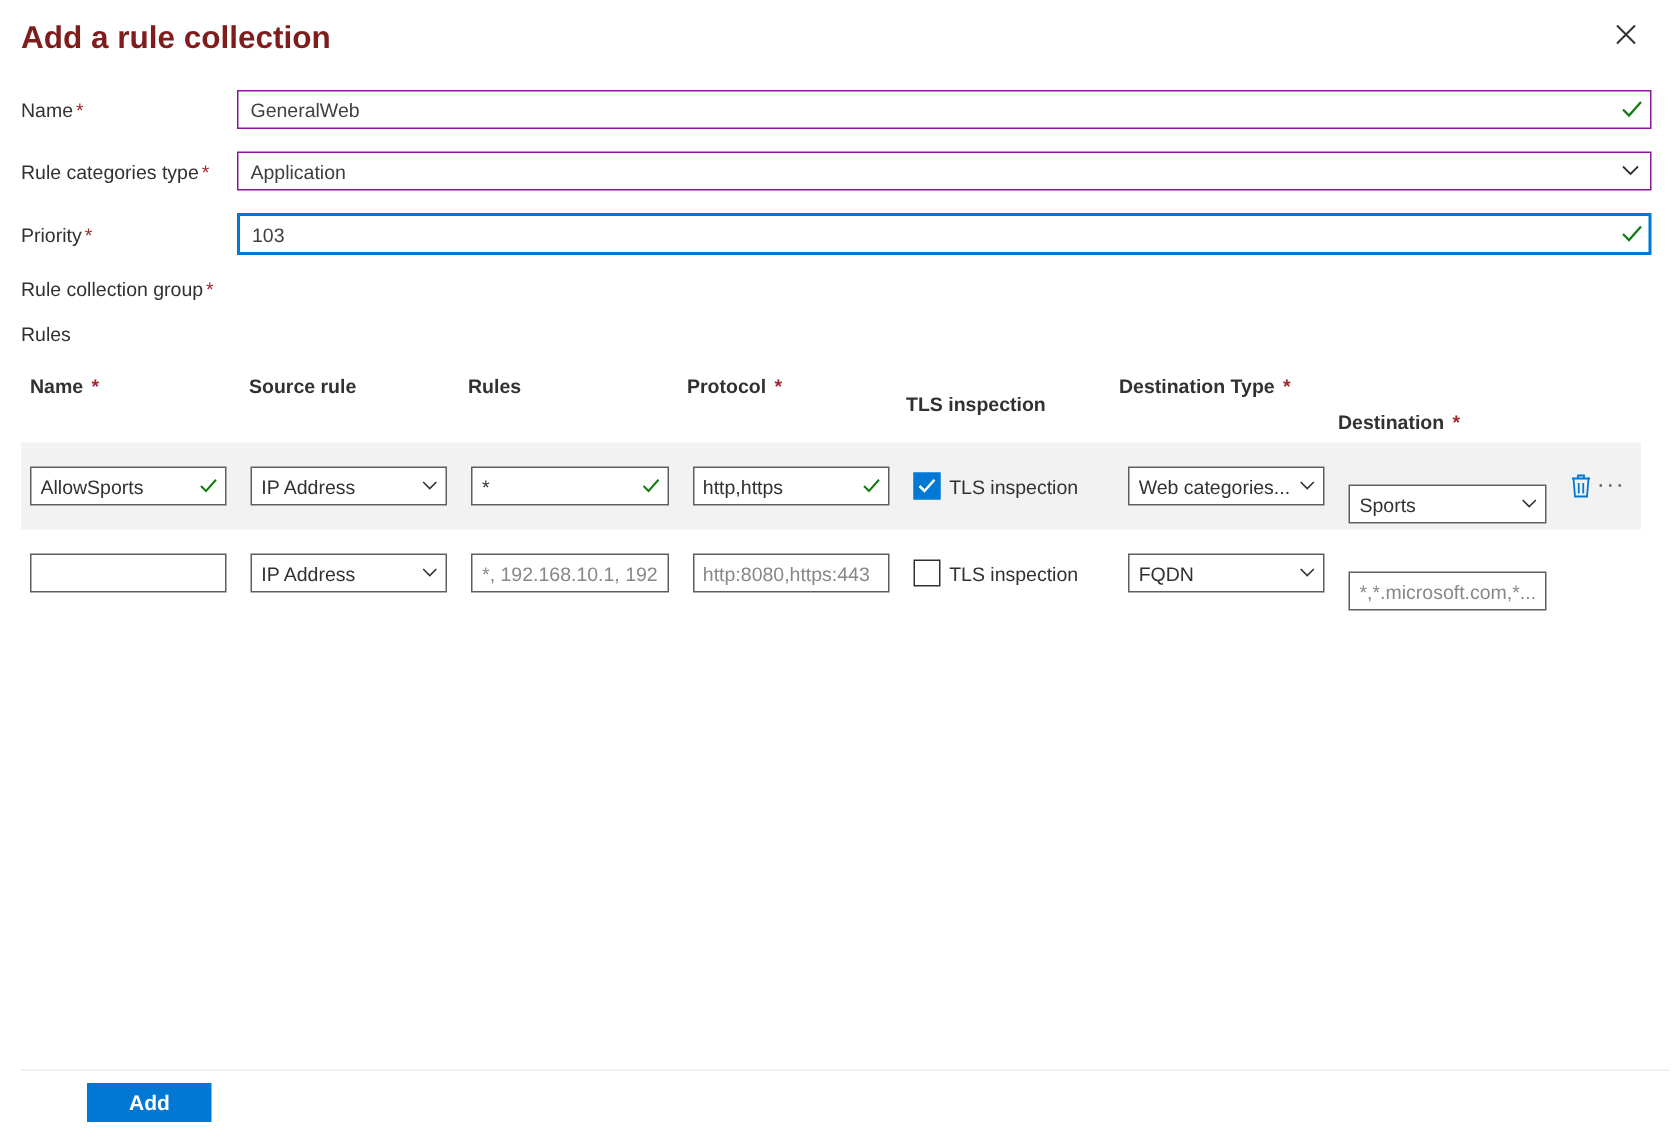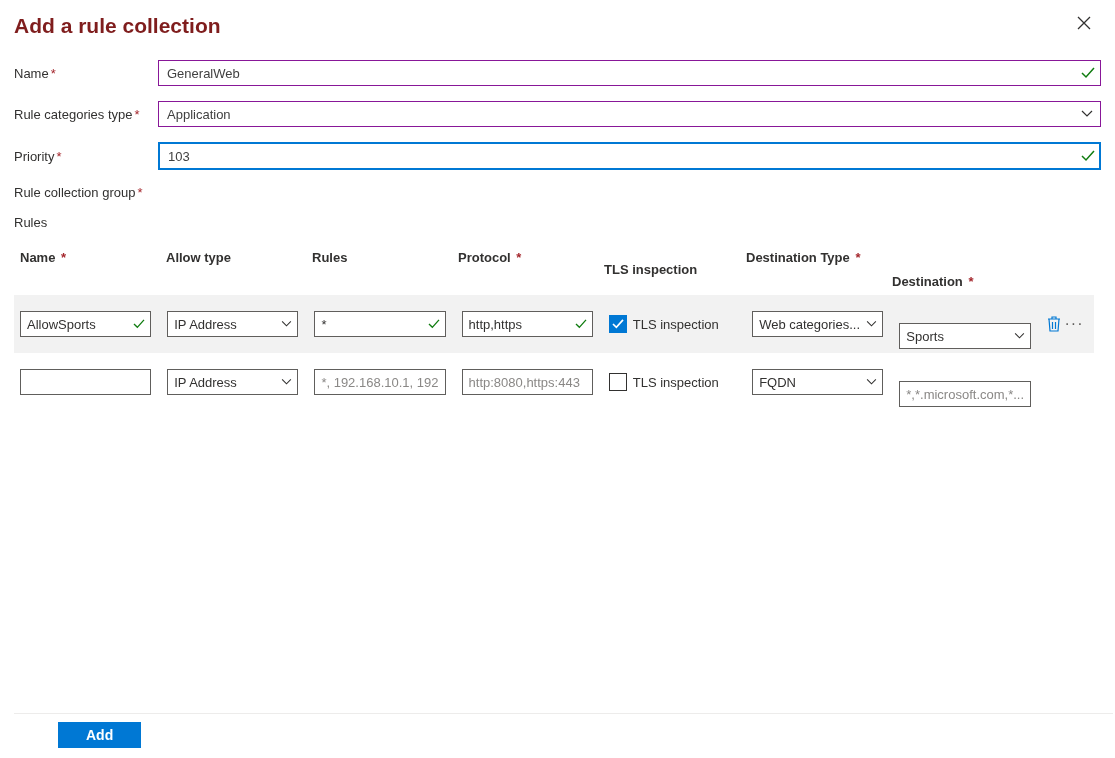--- a/index.html
+++ b/index.html
@@ -241,21 +241,21 @@
 
   <div class="form-row">
     <label class="form-label"><span>Rule collection group</span><span class="req">*</span></label>
   </div>
 
   <div class="rules-label">Rules</div>
 
   <div class="rules-table">
     <div class="rules-head">
       <div class="col-name"><span>Name</span><span class="req">&nbsp;*</span></div>
-      <div class="col-stype">Allow type</div>
+      <div class="col-stype">Source rule</div>
       <div class="col-source">Rules</div>
       <div class="col-proto"><span>Protocol</span><span class="req">&nbsp;*</span></div>
       <div class="col-tls">TLS inspection</div>
       <div class="col-dtype"><span>Destination Type</span><span class="req">&nbsp;*</span></div>
       <div class="col-dest"><span>Destination</span><span class="req">&nbsp;*</span></div>
     </div>
 
     <div class="rules-row filled">
       <div class="col-name">
         <div class="cell-wrap withcheck">

